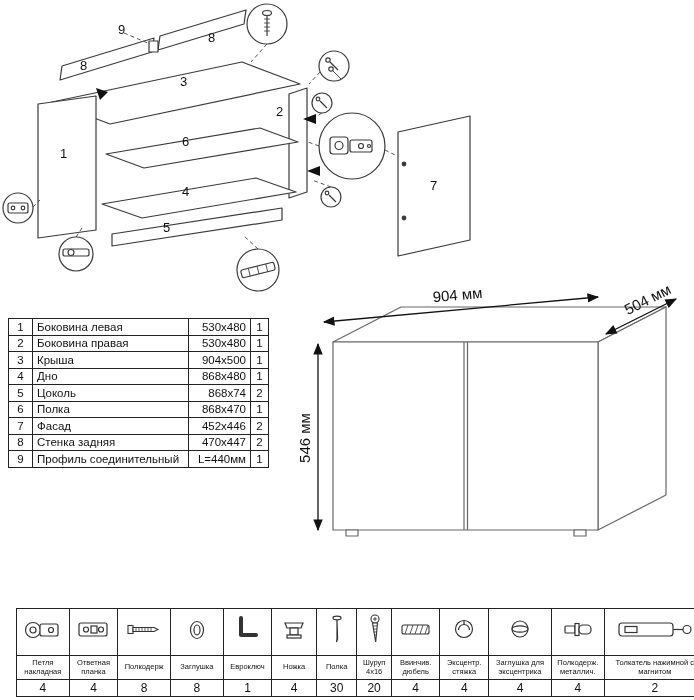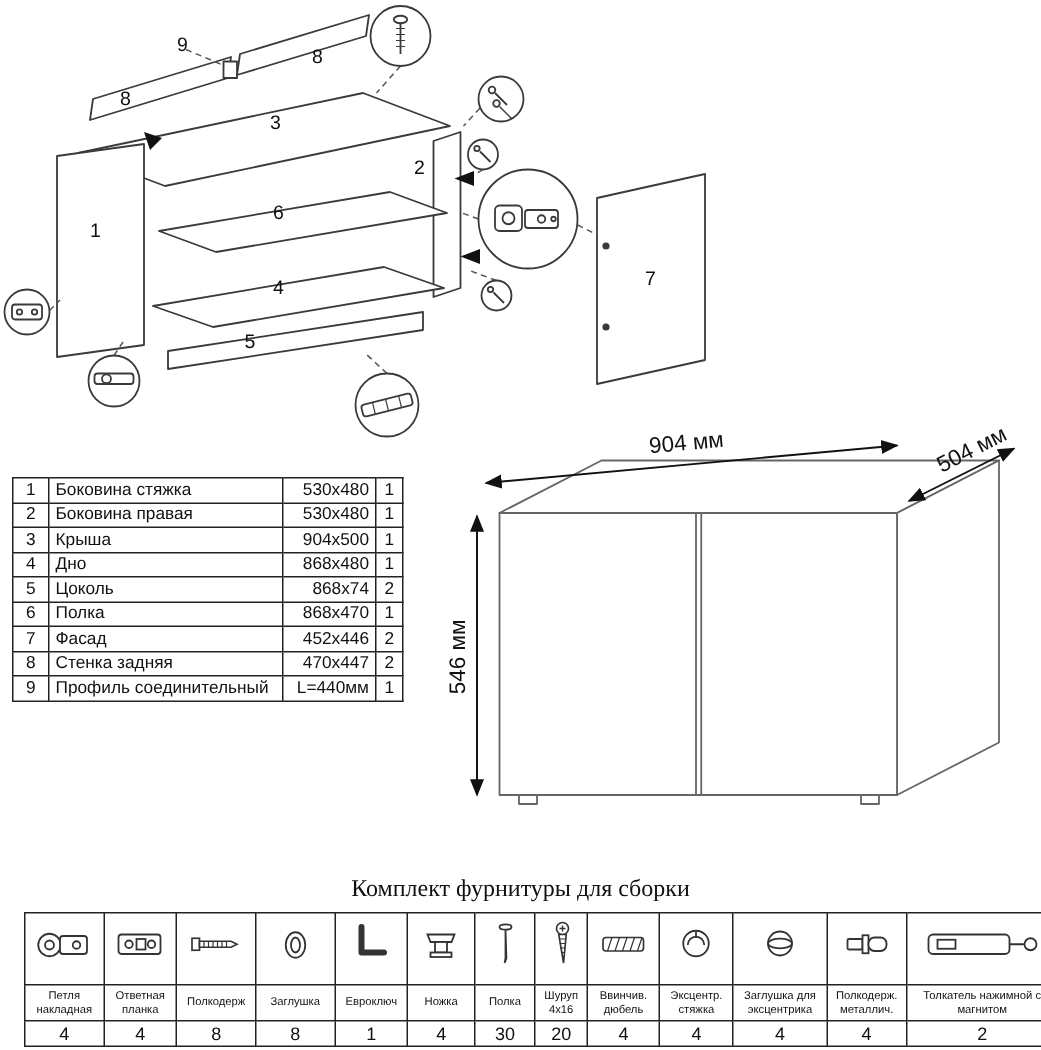--- a/index.html
+++ b/index.html
@@ -142,21 +142,21 @@
       <text x="182" y="196">4</text>
       <text x="163" y="232">5</text>
       <text x="430" y="190">7</text>
     </g>
   </svg>
 
   <table class="parts-table">
     <tbody>
       <tr>
         <td class="num">1</td>
-        <td class="name">Боковина стяжка</td>
+        <td class="name">Боковина левая</td>
         <td class="size">530x480</td>
         <td class="qty">1</td>
       </tr>
       <tr>
         <td class="num">2</td>
         <td class="name">Боковина правая</td>
         <td class="size">530x480</td>
         <td class="qty">1</td>
       </tr>
       <tr>
@@ -224,21 +224,20 @@
       <line x1="308" y1="54" x2="378" y2="19" marker-start="url(#arr)" marker-end="url(#arr)"></line>
       <line x1="20" y1="64" x2="20" y2="250" marker-start="url(#arr)" marker-end="url(#arr)"></line>
     </g>
     <g font-size="15" fill="#111">
       <text x="160" y="20" text-anchor="middle" transform="rotate(-5 160 20)">904 мм</text>
       <text x="352" y="24" text-anchor="middle" transform="rotate(-27 352 24)">504 мм</text>
       <text x="12" y="158" text-anchor="middle" transform="rotate(-90 12 158)">546 мм</text>
     </g>
   </svg>
 
-  <h2 class="hw-title">Комплект фурнитуры для сборки</h2>
 
   <table class="hw-table">
     <colgroup>
       <col style="width:52px">
         <col style="width:48px">
         <col style="width:52px">
         <col style="width:52px">
       <col style="width:48px">
         <col style="width:44px">
         <col style="width:40px">

